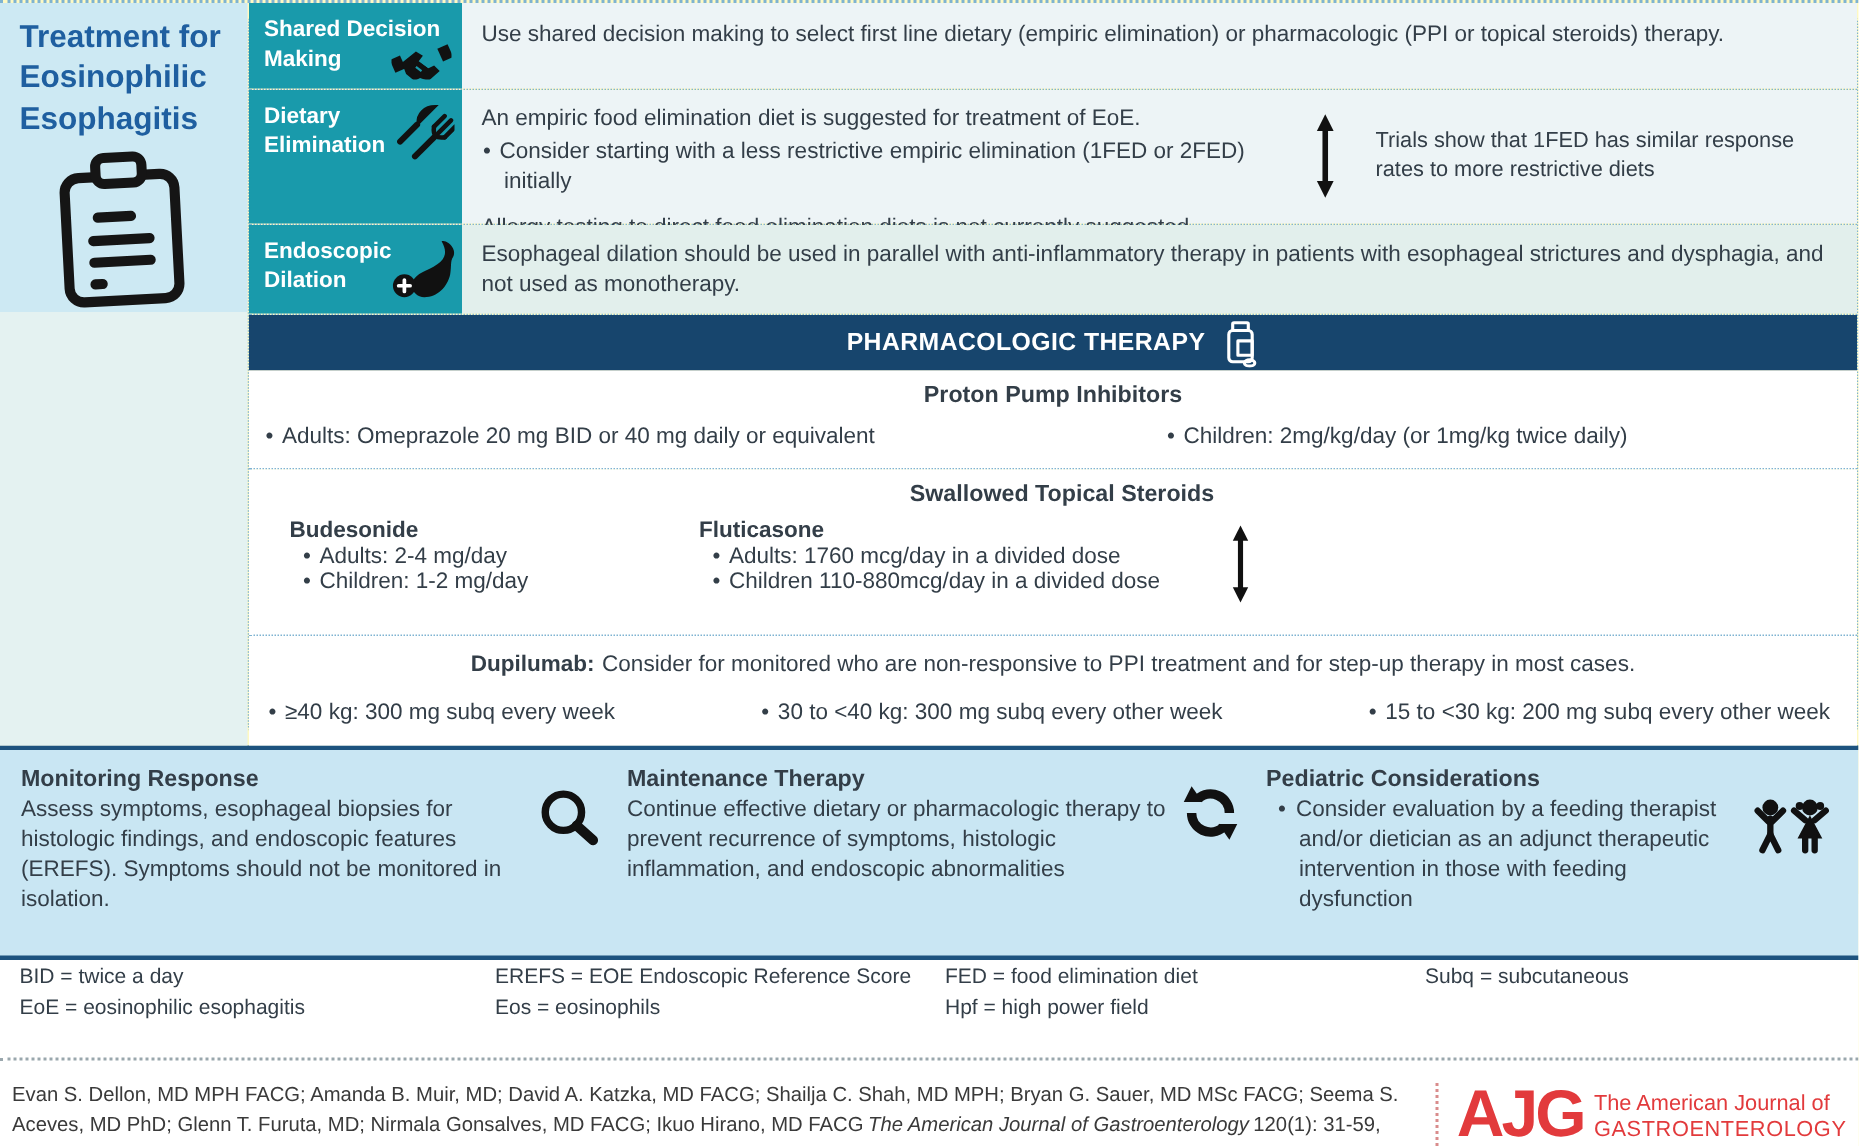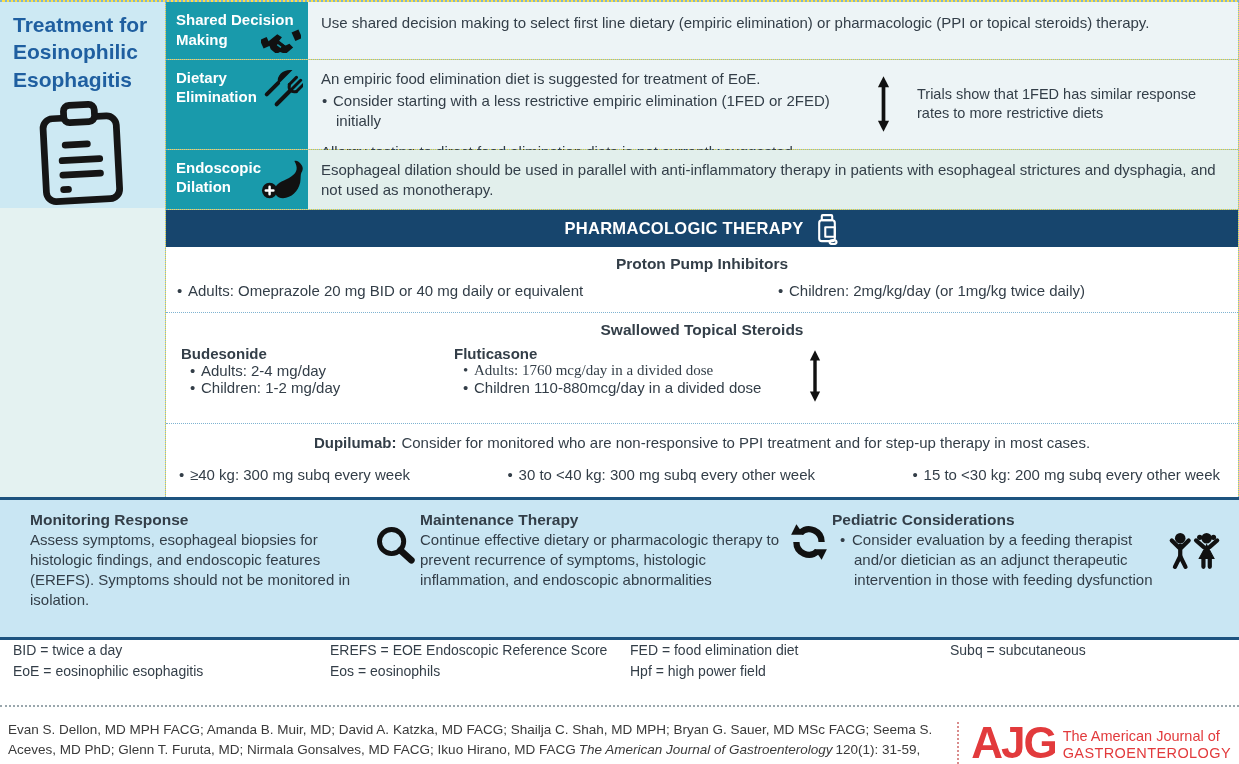--- a/index.html
+++ b/index.html
@@ -1,30 +1,30 @@
 <!DOCTYPE html>
 <html><head>
 <meta charset="utf-8">
 <style>
   * { box-sizing: border-box; margin: 0; padding: 0; }
   html,body { background:#fff; }
   body { width:1239px; height:764px; overflow:hidden; }
   .page {
     position:relative; width:1239px; height:596px;
-    font-family:"Liberation Sans", sans-serif; color:#333e48; background:#fde047;
+    font-family:"Liberation Sans", sans-serif; color:#333e48; background:#fef9c3;
   }
   
   .top-table { display:flex; height:497px; border-top:2px dotted #7fb3d1; }
   .sidebar { width:165px; flex:none; display:flex; flex-direction:column; }
   .sb-top { height:206px; background:#cde9f3; position:relative; }
   .sb-title { padding:9px 8px 0 13px; font-size:21px; font-weight:bold; color:#1f5fa0; line-height:1.3; }
   .clipboard { position:absolute; left:27px; top:96px; }
   .sb-bottom { flex:1; background:#e4f2f1; }
 
-  .content-col { flex:1; display:flex; flex-direction:column; border-left:1px dotted #7fb3d1; border-right:1px dotted #7fb3d1; }
+  .content-col { flex:1; display:flex; flex-direction:column; border-left:1px dotted #7fb3d1; border-right:1px dotted #7fb3d1;border-radius:15px; }
   .trow { display:flex; border-bottom:1px dotted #7fb3d1; }
   .label-cell { width:142px; flex:none; background:#199aab; color:#fff; font-weight:bold;
                 font-size:15px; line-height:1.3; padding:8px 8px 8px 10px; position:relative; }
   .label-icon { position:absolute; }
   .cell { flex:1; padding:9px 13px; font-size:15px; line-height:1.35; }
   .r1 { height:58px; } .r1 .cell { background:#edf4f6; padding-top:11px; }
   .r2 { height:90px; } .r2 .cell { background:#edf4f6; display:flex; }
   .r3 { height:60px; } .r3 .cell { background:#e2efec; padding-top:10px; }
 
   .diet-left { flex:1; }
@@ -39,34 +39,34 @@
   .banner { height:38px; background:#17456d; color:#fff; display:flex; align-items:center;
             justify-content:center; gap:10px; font-weight:bold; font-size:16.5px; letter-spacing:.3px; }
 
   
   .sec { background:#fff; border-bottom:1px dotted #7fb3d1; }
   .sec-title { text-align:center; font-weight:bold; font-size:15.5px; padding-top:8px; }
   .ppi { height:66px; }
   .ppi-bullets { display:flex; padding-top:9px; font-size:15px; }
   .ppi-left { width:57%; padding-left:25px; }
   .ppi-right { flex:1; }
-  .steroids { height:112px; }
+  .steroids { height:112px;padding-left:12px; }
   .ster-cols { display:flex; padding-top:6px; font-size:15px; }
   .ster-colA { width:288px; flex:none; padding-left:15px; }
   .ster-colB { width:355px; flex:none; }
   .drug-name { font-weight:bold; }
   .ster-note { flex:1; display:flex; align-items:center; gap:9px; font-size:14.5px; line-height:1.3; padding-right:6px; }
   .dupi { height:73px; border-bottom:none; }
   .dupi-head { text-align:center; padding-top:10px; font-size:15px; }
   .dupi-name { font-weight:bold; margin-right:5px; }
   .dupi-bullets { display:flex; justify-content:space-between; padding:15px 18px 0 12px; font-size:15px; }
 
   
   .band { height:143px; background:#c9e6f3; border-top:3px solid #1d537f; border-bottom:3px solid #1d537f;
-          display:flex; padding:11px 14px 0 30px; }
+          display:flex; padding:11px 14px 0 14px; gap:14px; }
   .band-col1 { width:390px; flex:none; }
   .band-col2 { width:412px; flex:none; }
   .band-col3 { flex:1; }
   .band-title { font-weight:bold; font-size:15.5px; margin-bottom:1px; }
   .band-text { font-size:15px; line-height:1.33; }
   .float-icon { float:right; margin:2px 2px 4px 8px; }
   .ped-bullets { font-size:15px; line-height:1.33; padding-left:6px; }
   .pbullet { padding-left:16px; white-space:pre-line; }
   .pbullet::before { content:"•"; display:inline-block; width:12px; margin-left:-14px; }
 
@@ -203,21 +203,21 @@
       <div class="sec steroids">
         <div class="sec-title">Swallowed Topical Steroids</div>
         <div class="ster-cols">
           <div class="ster-colA">
             <div class="drug-name">Budesonide</div>
             <div class="bullet" style="margin-left:8px;">Adults: 2-4 mg/day</div>
             <div class="bullet" style="margin-left:8px;">Children: 1-2 mg/day</div>
           </div>
           <div class="ster-colB">
             <div class="drug-name">Fluticasone</div>
-            <div class="bullet" style="margin-left:8px;font-family:Liberation Serif, serif;">Adults: 1760 mcg/day in a divided dose</div>
+            <div class="bullet" style="margin-left:8px;">Adults: 1760 mcg/day in a divided dose</div>
             <div class="bullet" style="margin-left:8px;">Children 110-880mcg/day in a divided dose</div>
           </div>
           <div class="ster-note">
             <span>
               <svg width="12" height="62" viewBox="0 0 14 60">
                 <line x1="7" y1="9" x2="7" y2="51" stroke="#111" stroke-width="4"></line>
                 <polygon points="7,0 1,12 13,12" fill="#111"></polygon>
                 <polygon points="7,60 1,48 13,48" fill="#111"></polygon>
               </svg>
             </span>

